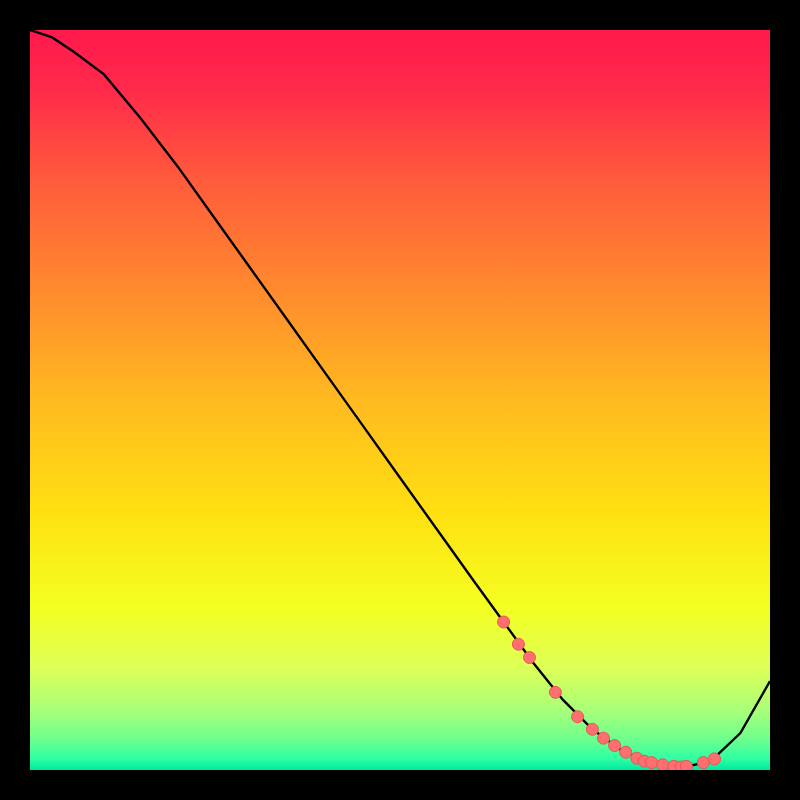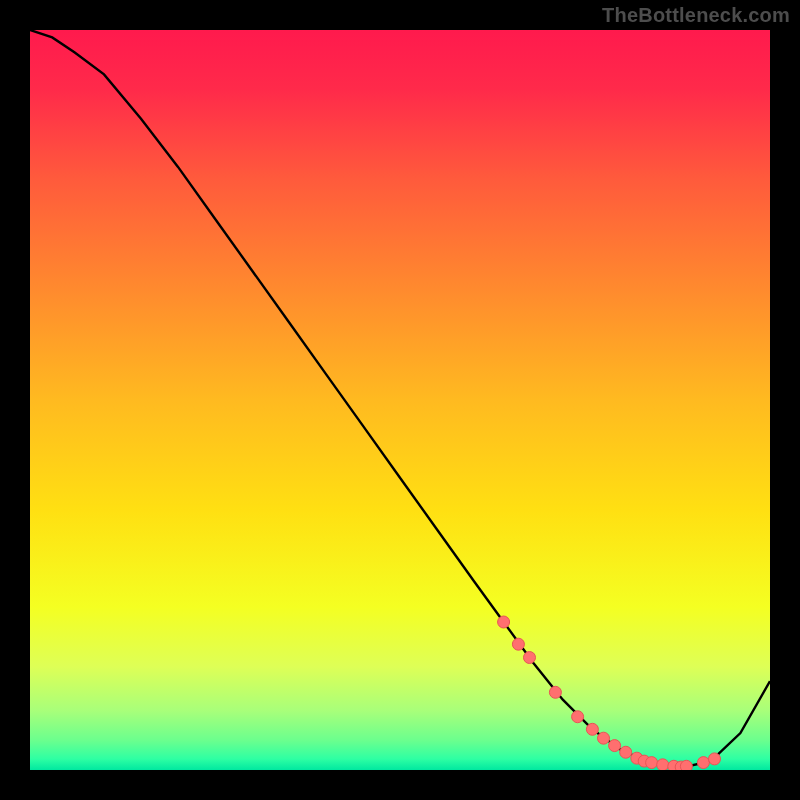--- a/index.html
+++ b/index.html
@@ -38,21 +38,20 @@
   .plot-area svg {
     display: block;
     width: 100%;
     height: 100%;
   }
 </style>
 </head>
 <body>
 
 <div class="frame">
-  <div class="watermark">TheBottleneck.com</div>
 
   <div class="plot-area">
     <svg id="chart-svg" viewBox="0 0 740 740" preserveAspectRatio="none">
       <defs>
         <linearGradient id="bg-grad" x1="0" y1="0" x2="0" y2="1">
             <stop offset="0.00%" stop-color="#ff1a4d"></stop>
             <stop offset="8.00%" stop-color="#ff2a4a"></stop>
             <stop offset="20.00%" stop-color="#ff5a3c"></stop>
             <stop offset="35.00%" stop-color="#ff8a2e"></stop>
             <stop offset="50.00%" stop-color="#ffba20"></stop>

